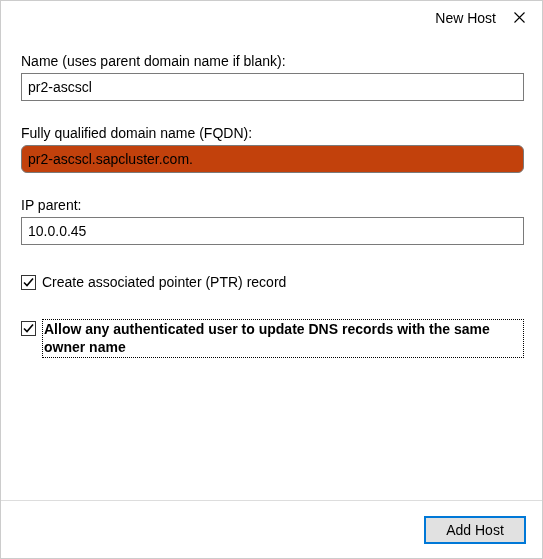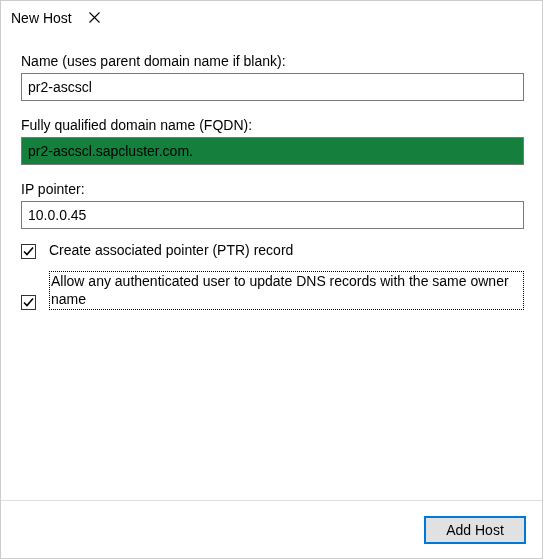--- a/index.html
+++ b/index.html
@@ -1,29 +1,29 @@
 <!DOCTYPE html>
 <html><head>
   <meta charset="utf-8">
   <style>
     * { box-sizing: border-box; font-family: "Segoe UI", Arial, sans-serif; }
     body { margin: 0; background: #fff; }
     .window { width: 543px; height: 559px; background: #fff; border: 1px solid #ccc; display: flex; flex-direction: column; }
-    .titlebar { display: flex; align-items: center; justify-content: flex-start; padding: 0 0 0 10px; height: 34px; }
+    .titlebar { display: flex; align-items: center; justify-content: flex-end; padding: 0 0 0 10px; height: 34px; }
     .title { font-size: 14px; color: #000; }
     .close-btn { width: 46px; height: 32px; display: flex; align-items: center; justify-content: center; cursor: pointer; }
     .close-btn svg { width: 11px; height: 11px; }
     .content { padding: 14px 18px 0 20px; flex: 1; }
-    .field-label { font-size: 14px; color: #000; margin-bottom: 4px; margin-top: 2px; }
+    .field-label { font-size: 14px; color: #000; margin-bottom: 4px; margin-top: 10px; }
     .field-label:first-child { margin-top: 4px; }
     .text-input { width: 100%; height: 28px; border: 1px solid #7a7a7a; padding: 3px 6px; font-size: 14px; background: #fff; color: #000000; }
-    .text-input.readonly { background: #15803d; color: #000; }
+    .text-input.readonly { background: #c2410c; color: #000; border-radius: 6px; }
     .group-gap { height: 14px; }
-    .checkbox-row { display: flex; align-items: flex-end; margin-top: 12px; gap: 7px; }
-    .checkbox-row.focused .cb-label { border: 1px dotted #000; padding: 0 1px; }
+    .checkbox-row { display: flex; align-items: flex-start; margin-top: 28px; }
+    .checkbox-row.focused .cb-label { border: 1px dotted #000; padding: 0 1px; font-weight: bold; }
     .cb { width: 15px; height: 15px; border: 1px solid #333; background: #fff; display: flex; align-items: center; justify-content: center; margin-right: 6px; margin-top: 2px; flex: 0 0 15px; cursor: pointer; }
     .cb svg { width: 11px; height: 11px; display: none; }
     .cb.checked svg { display: block; }
     .cb-label { font-size: 14px; color: #000; line-height: 1.3; cursor: pointer; }
     .footer { height: 58px; border-top: 1px solid #ddd; display: flex; align-items: center; justify-content: flex-end; padding-right: 16px; gap: 15px; }
     .btn { min-width: 102px; height: 28px; font-size: 14px; background: #e1e1e1; border: 1px solid #adadad; cursor: pointer; padding: 0 16px; }
     .btn.primary { border: 2px solid #0078d7; background: #e1e1e1; }
   </style>
 </head>
 <body>
@@ -44,21 +44,21 @@
     <div class="field-label">Name (uses parent domain name if blank):</div>
     <input class="text-input" type="text" value="pr2-ascscl" style="">
 
     <div class="group-gap"></div>
 
     <div class="field-label">Fully qualified domain name (FQDN):</div>
     <input class="text-input readonly" type="text" readonly="" value="pr2-ascscl.sapcluster.com." style="">
 
     <div class="group-gap"></div>
 
-    <div class="field-label">IP pointer:</div>
+    <div class="field-label">IP parent:</div>
     <input class="text-input" type="text" value="10.0.0.45" style="">
 
     <div class="checkbox-row">
       <div class="cb checked">
         <span>
           <svg viewBox="0 0 11 11">
               <path d="M1 5.5 L4 8.5 L10 1.5" stroke="#000" stroke-width="1.6" fill="none"></path>
             </svg>
         </span>
       </div>

